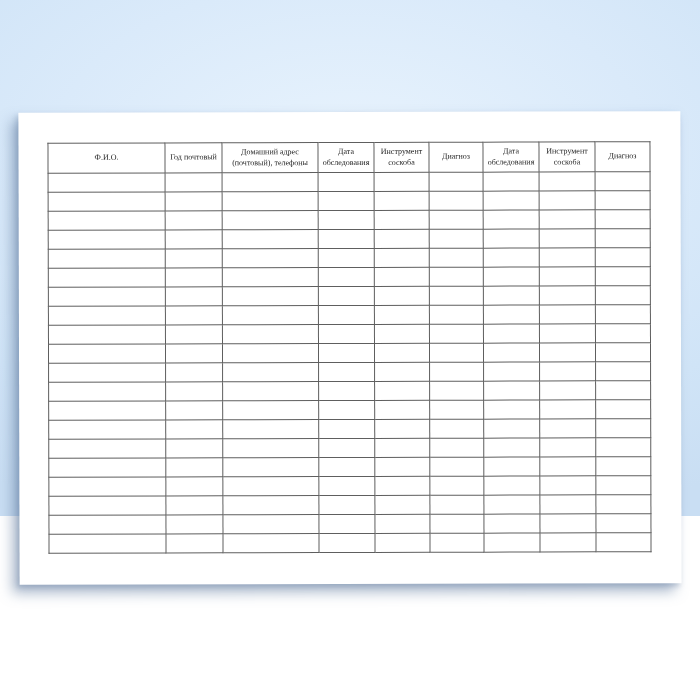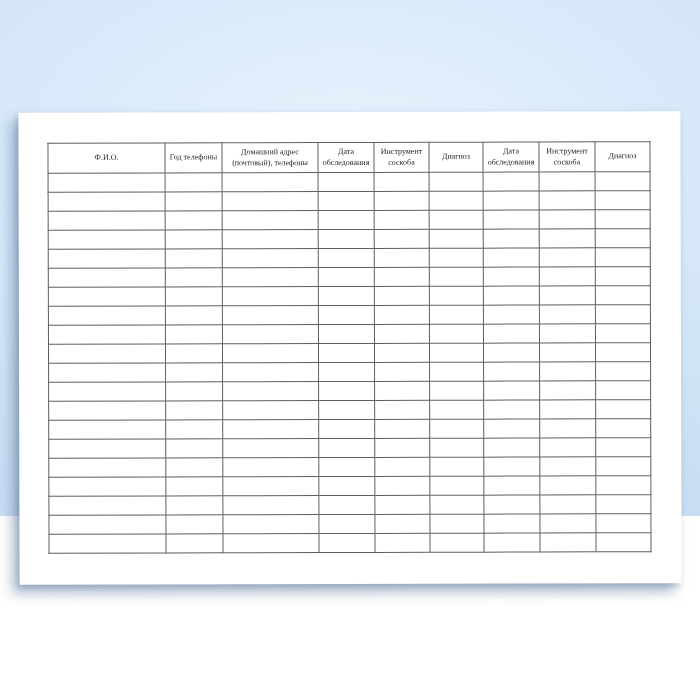--- a/index.html
+++ b/index.html
@@ -94,21 +94,21 @@
             <col class="c4">
             <col class="c5">
           <col class="c6">
             <col class="c7">
             <col class="c8">
             <col class="c9">
         </colgroup>
         <thead>
           <tr>
               <th>Ф.И.О.</th>
-              <th>Год телефоны</th>
+              <th>Год почтовый</th>
               <th>Домашний адрес (почтовый), телефоны</th>
               <th>Дата обследования</th>
               <th>Инструмент соскоба</th>
               <th>Диагноз</th>
               <th>Дата обследования</th>
               <th>Инструмент соскоба</th>
               <th>Диагноз</th>
             </tr>
         </thead>
         <tbody>

